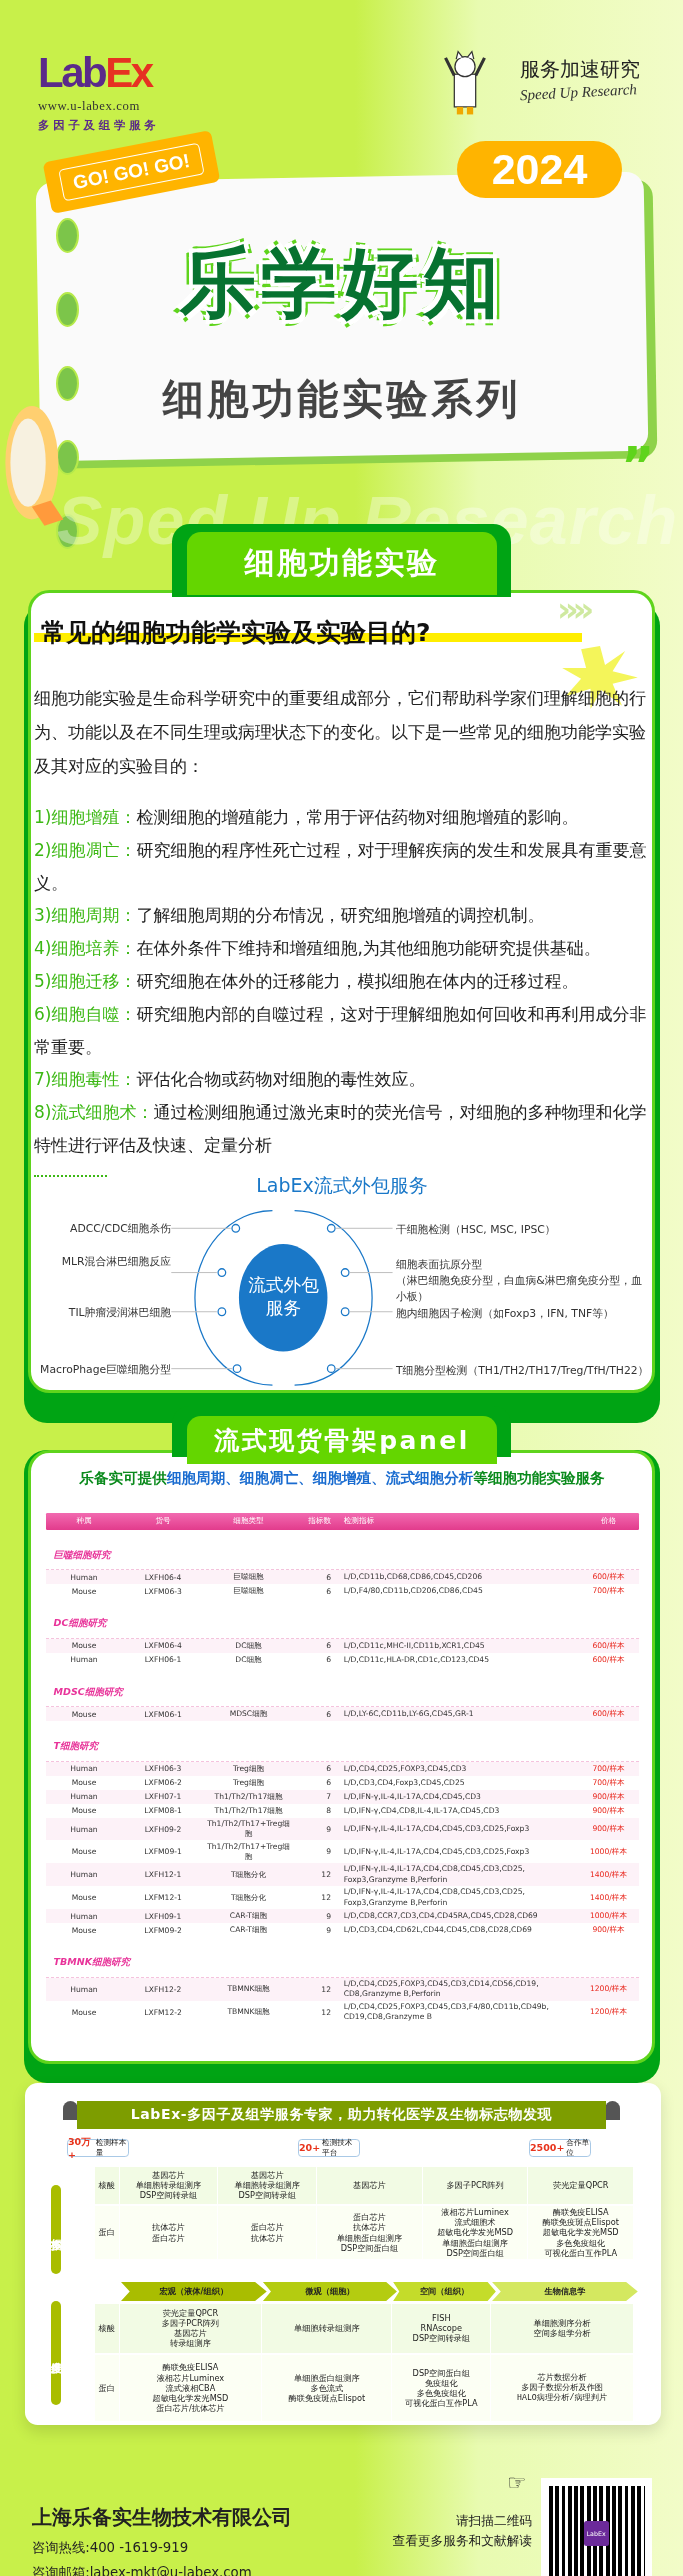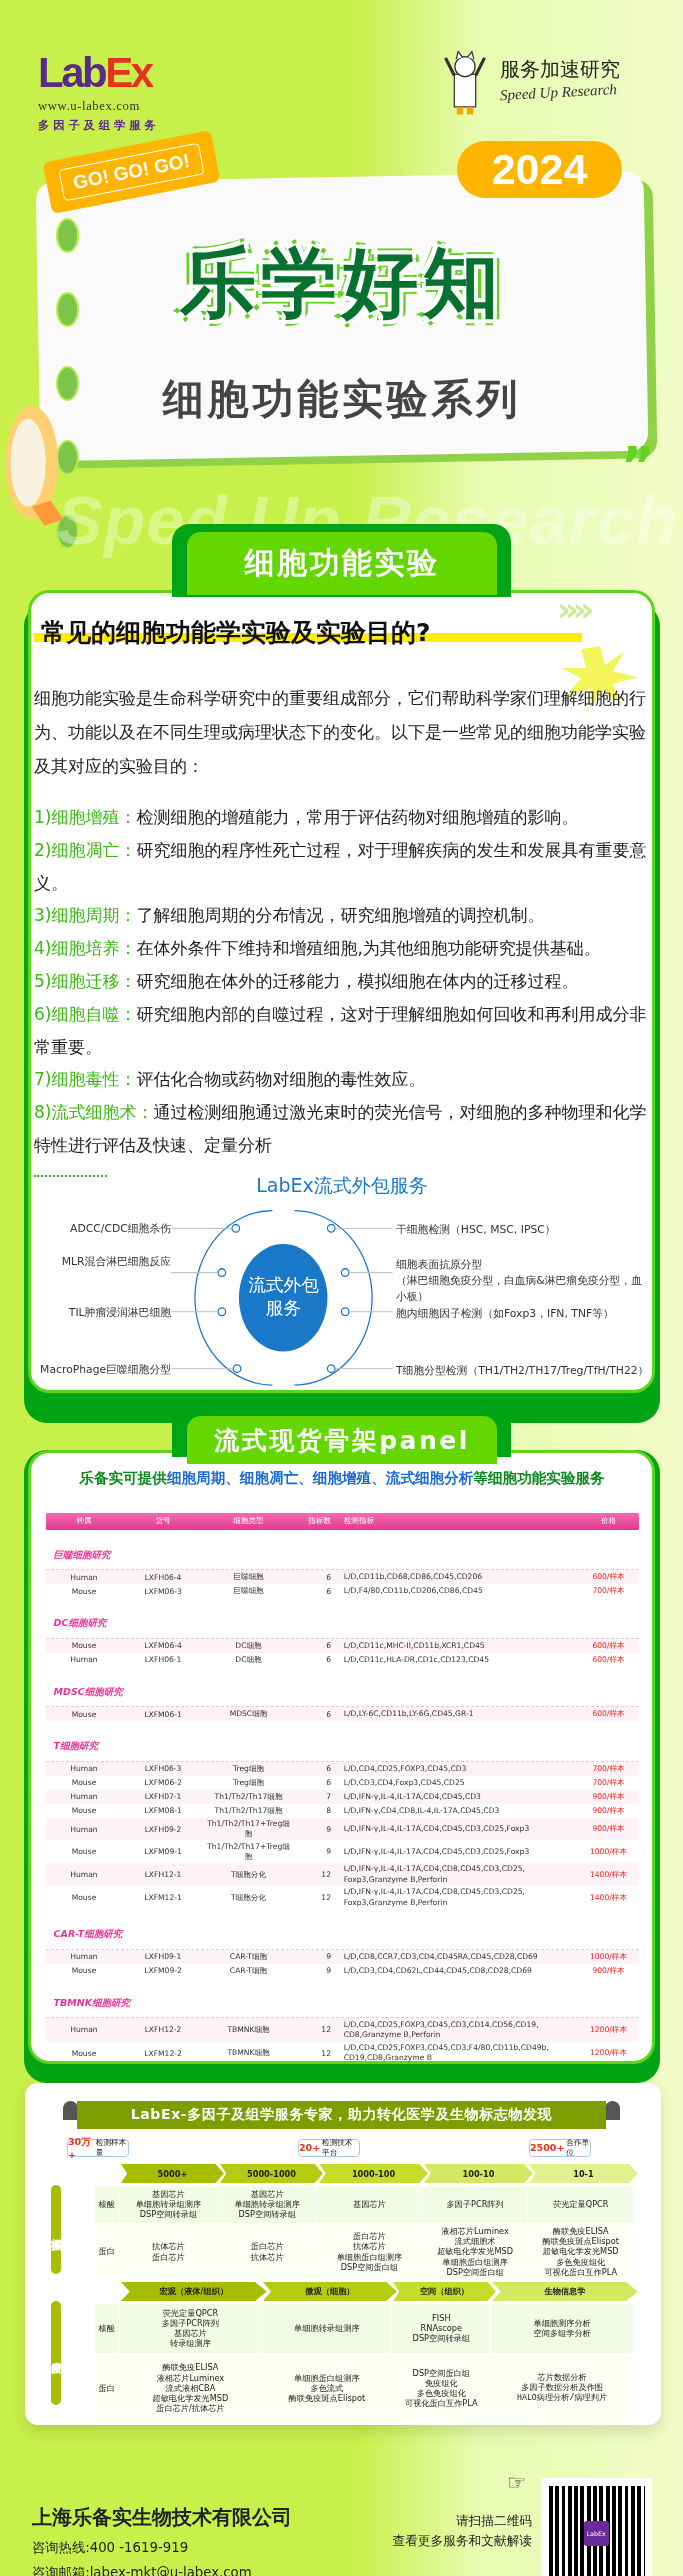--- a/index.html
+++ b/index.html
@@ -5,21 +5,21 @@
 *{box-sizing:border-box;margin:0;padding:0}
 body{width:684px;height:2576px;overflow:hidden;font-family:"DejaVu Sans","Liberation Sans",sans-serif;background:linear-gradient(90deg,#c8f04a 0%,#c8f04a 52%,#e8fbb0 70%,#f2fcc8 100%);position:relative;color:#222}
 .abs{position:absolute}
 
 .logo{left:38px;top:52px}
 .logo-lab{font-family:"Liberation Sans",sans-serif;font-weight:bold;font-size:42px;letter-spacing:-2.5px;color:#5a2a8a;line-height:1}
 .logo-ex{color:#e63222}
 .logo-url{font-family:"Liberation Serif",serif;font-size:12.7px;color:#333;margin-top:5px;letter-spacing:0.6px}
 .logo-tag{font-family:"Liberation Serif",serif;font-size:11.4px;color:#5a2a8a;letter-spacing:3.8px;margin-top:3.8px;font-weight:bold}
 .mascot{left:443px;top:49px;width:44px;height:68px}
-.speed{left:500px;top:56px}
+.speed{left:520px;top:56px}
 .speed-cn{font-family:"DejaVu Serif",serif;font-size:20px;color:#222}
 .speed-en{font-family:"Liberation Serif",serif;font-style:italic;font-size:15px;color:#333;margin-top:1.3px;transform:rotate(-3deg)}
 
 .hero{left:38px;top:177px;width:608px;height:279px;background:#fafafa;border-radius:17.7px;transform:rotate(-1deg);box-shadow:8.9px 7.6px 0 #8fd24a}
 .hero-dots{left:56px;top:218px}
 .hero-dots span{display:block;width:23px;height:35px;border-radius:50%;background:#7cc54a;margin-bottom:39px;border:2.5px solid #b6ea4a}
 .go{left:46px;top:146px;width:171px;height:52px;background:#ffb400;border-radius:6.3px;transform:rotate(-11deg);display:flex;align-items:center;justify-content:center}
 .go span{border:1.9px solid #fff;border-radius:5px;padding:3.8px 11.4px;color:#fff;font-weight:bold;font-size:19px;font-family:"Liberation Sans",sans-serif}
 .year{left:457px;top:141px;width:165px;height:57px;background:#ffb400;border-radius:28.5px;color:#fff;font-weight:bold;font-size:43px;font-family:"Liberation Sans",sans-serif;display:flex;align-items:center;justify-content:center}
 .title-big{left:0;width:684px;top:233px;text-align:center;font-size:76px;font-weight:bold;color:#077230;letter-spacing:5px;text-shadow:0 0 0 #fff,-3.8px -3.8px 0 #fff,3.8px -3.8px 0 #fff,-3.8px 3.8px 0 #fff,3.8px 3.8px 0 #fff,-6.3px 0 0 #5fd41c,6.3px 0 0 #5fd41c,0 6.3px 0 #5fd41c,0 -6.3px 0 #5fd41c}
@@ -308,21 +308,20 @@
       </div>
       <div class="prow">
         <div class="pcol1">Mouse</div>
         <div class="pcol2">LXFM12-1</div>
         <div class="pcol3">T细胞分化</div>
         <div class="pcol4">12</div>
         <div class="pcol5">L/D,IFN-γ,IL-4,IL-17A,CD4,CD8,CD45,CD3,CD25, Foxp3,Granzyme B,Perforin</div>
         <div class="pcol6">1400/样本</div>
       </div>
     </div>
-    <div class="pgroup">CAR-T细胞研究</div>
     <div>
       <div class="prow">
         <div class="pcol1">Human</div>
         <div class="pcol2">LXFH09-1</div>
         <div class="pcol3">CAR-T细胞</div>
         <div class="pcol4">9</div>
         <div class="pcol5">L/D,CD8,CCR7,CD3,CD4,CD45RA,CD45,CD28,CD69</div>
         <div class="pcol6">1000/样本</div>
       </div>
       <div class="prow">
@@ -366,27 +365,20 @@
 <div class="abs stat" style="left:298px">
     <b>20+</b>
     <span>检测技术平台</span>
   </div>
 <div class="abs stat" style="left:529px">
     <b>2500+</b>
     <span>合作单位</span>
   </div>
 
 <div class="abs btable" style="top:2164px" id="mi">
-    <div class="bhead" style="margin-left: 70px;">
-      <div style="width: 105px; background: rgb(169, 189, 0);">5000+</div>
-      <div style="width: 105px; background: rgb(180, 204, 16);">5000-1000</div>
-      <div style="width: 111px; background: rgb(196, 220, 42);">1000-100</div>
-      <div style="width: 111px; background: rgb(212, 232, 96);">100-10</div>
-      <div style="width: 111px; background: rgb(226, 240, 142);">10-1</div>
-    </div>
     <div class="brow" style="height: 37px; margin-top: 2.5px; background: rgb(242, 251, 228);">
       <div class="lbl">核酸</div>
       <div style="width: 101px;">基因芯片
 单细胞转录组测序
 DSP空间转录组</div>
       <div style="width: 101px;">基因芯片
 单细胞转录组测序
 DSP空间转录组</div>
       <div style="width: 108px;">基因芯片</div>
       <div style="width: 108px;">多因子PCR阵列</div>

